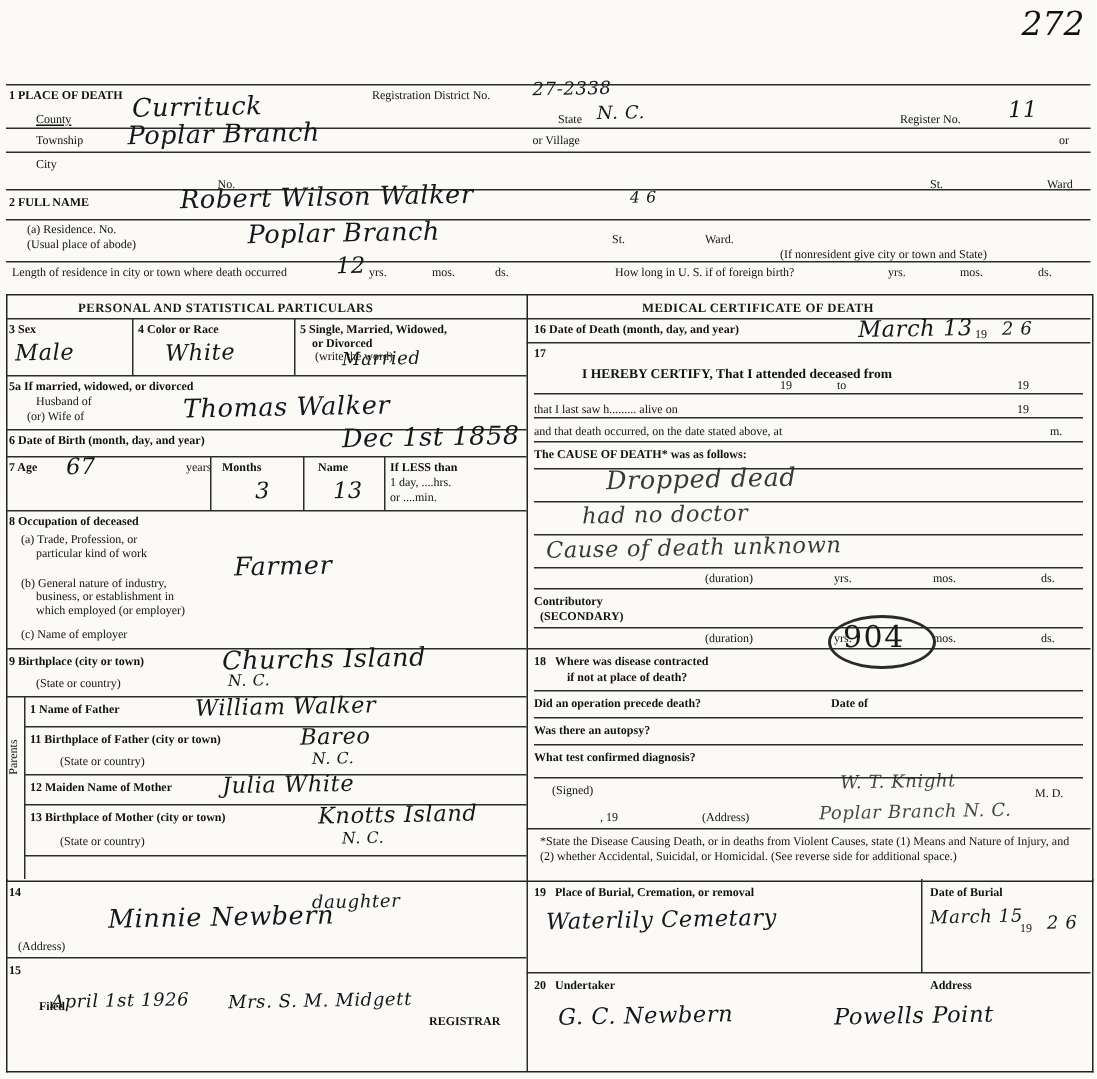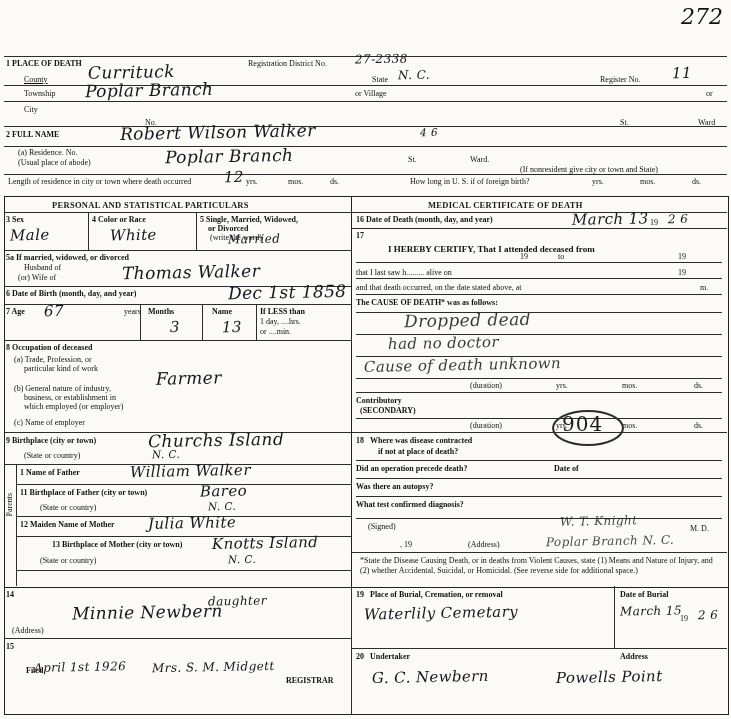--- a/index.html
+++ b/index.html
@@ -170,21 +170,21 @@
   <div class="lbl b" style="left:20px;top:488px;">11 Birthplace of Father (city or town)</div>
   <div class="lbl" style="left:40px;top:503px;">(State or country)</div>
   <div class="hwabs hw" style="left:200px;top:482px;">Bareo</div>
   <div class="hwabs hw xs" style="left:208px;top:500px;">N. C.</div>
   <div class="rule" style="left:16px;top:516px;width:335px;"></div>
 
   <div class="lbl b" style="left:20px;top:520px;">12 Maiden Name of Mother</div>
   <div class="hwabs hw" style="left:148px;top:514px;">Julia White</div>
   <div class="rule" style="left:16px;top:536px;width:335px;"></div>
 
-  <div class="lbl b" style="left:20px;top:540px;margin-left:32px;">13 Birthplace of Mother (city or town)</div>
+  <div class="lbl b" style="left:20px;top:540px;">13 Birthplace of Mother (city or town)</div>
   <div class="lbl" style="left:40px;top:556px;">(State or country)</div>
   <div class="hwabs hw" style="left:212px;top:534px;">Knotts Island</div>
   <div class="hwabs hw xs" style="left:228px;top:553px;">N. C.</div>
   <div class="rule" style="left:16px;top:570px;width:335px;"></div>
 
   <div class="lbl b" style="left:356px;top:215px;text-align:center;">16 Date of Death (month, day, and year)</div>
   <div class="hwabs hw" style="left:572px;top:210px;">March 13</div>
   <div class="lbl" style="left:650px;top:218px;">19</div>
   <div class="hwabs hw s" style="left:668px;top:212px;">2 6</div>
   <div class="rule" style="left:351px;top:228px;width:376px;"></div>

